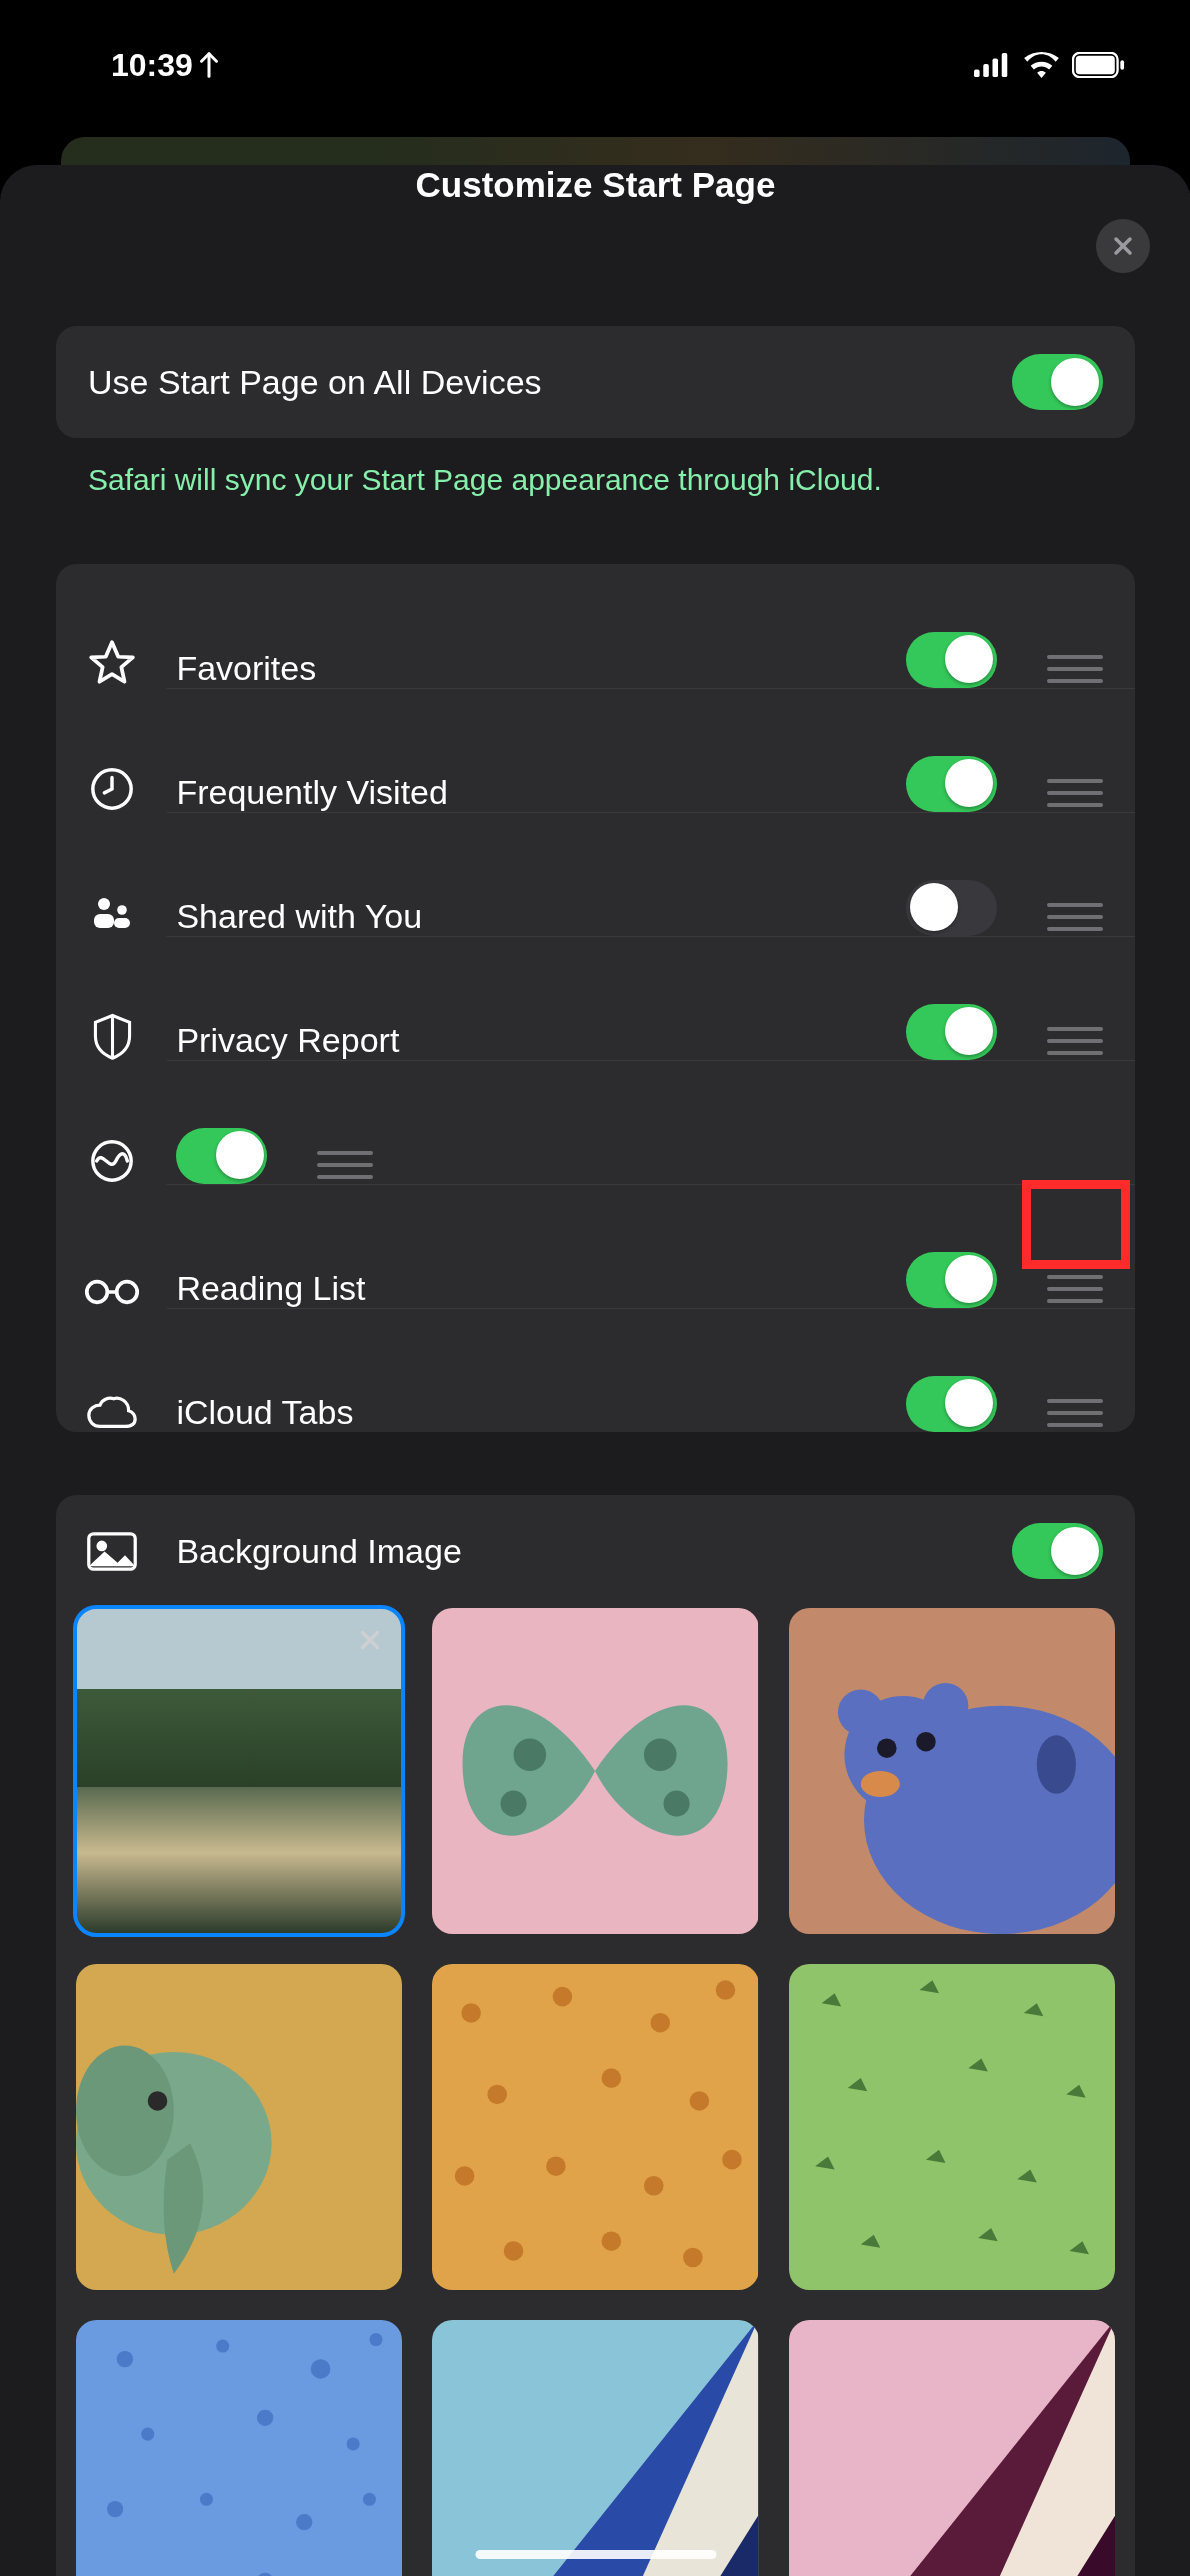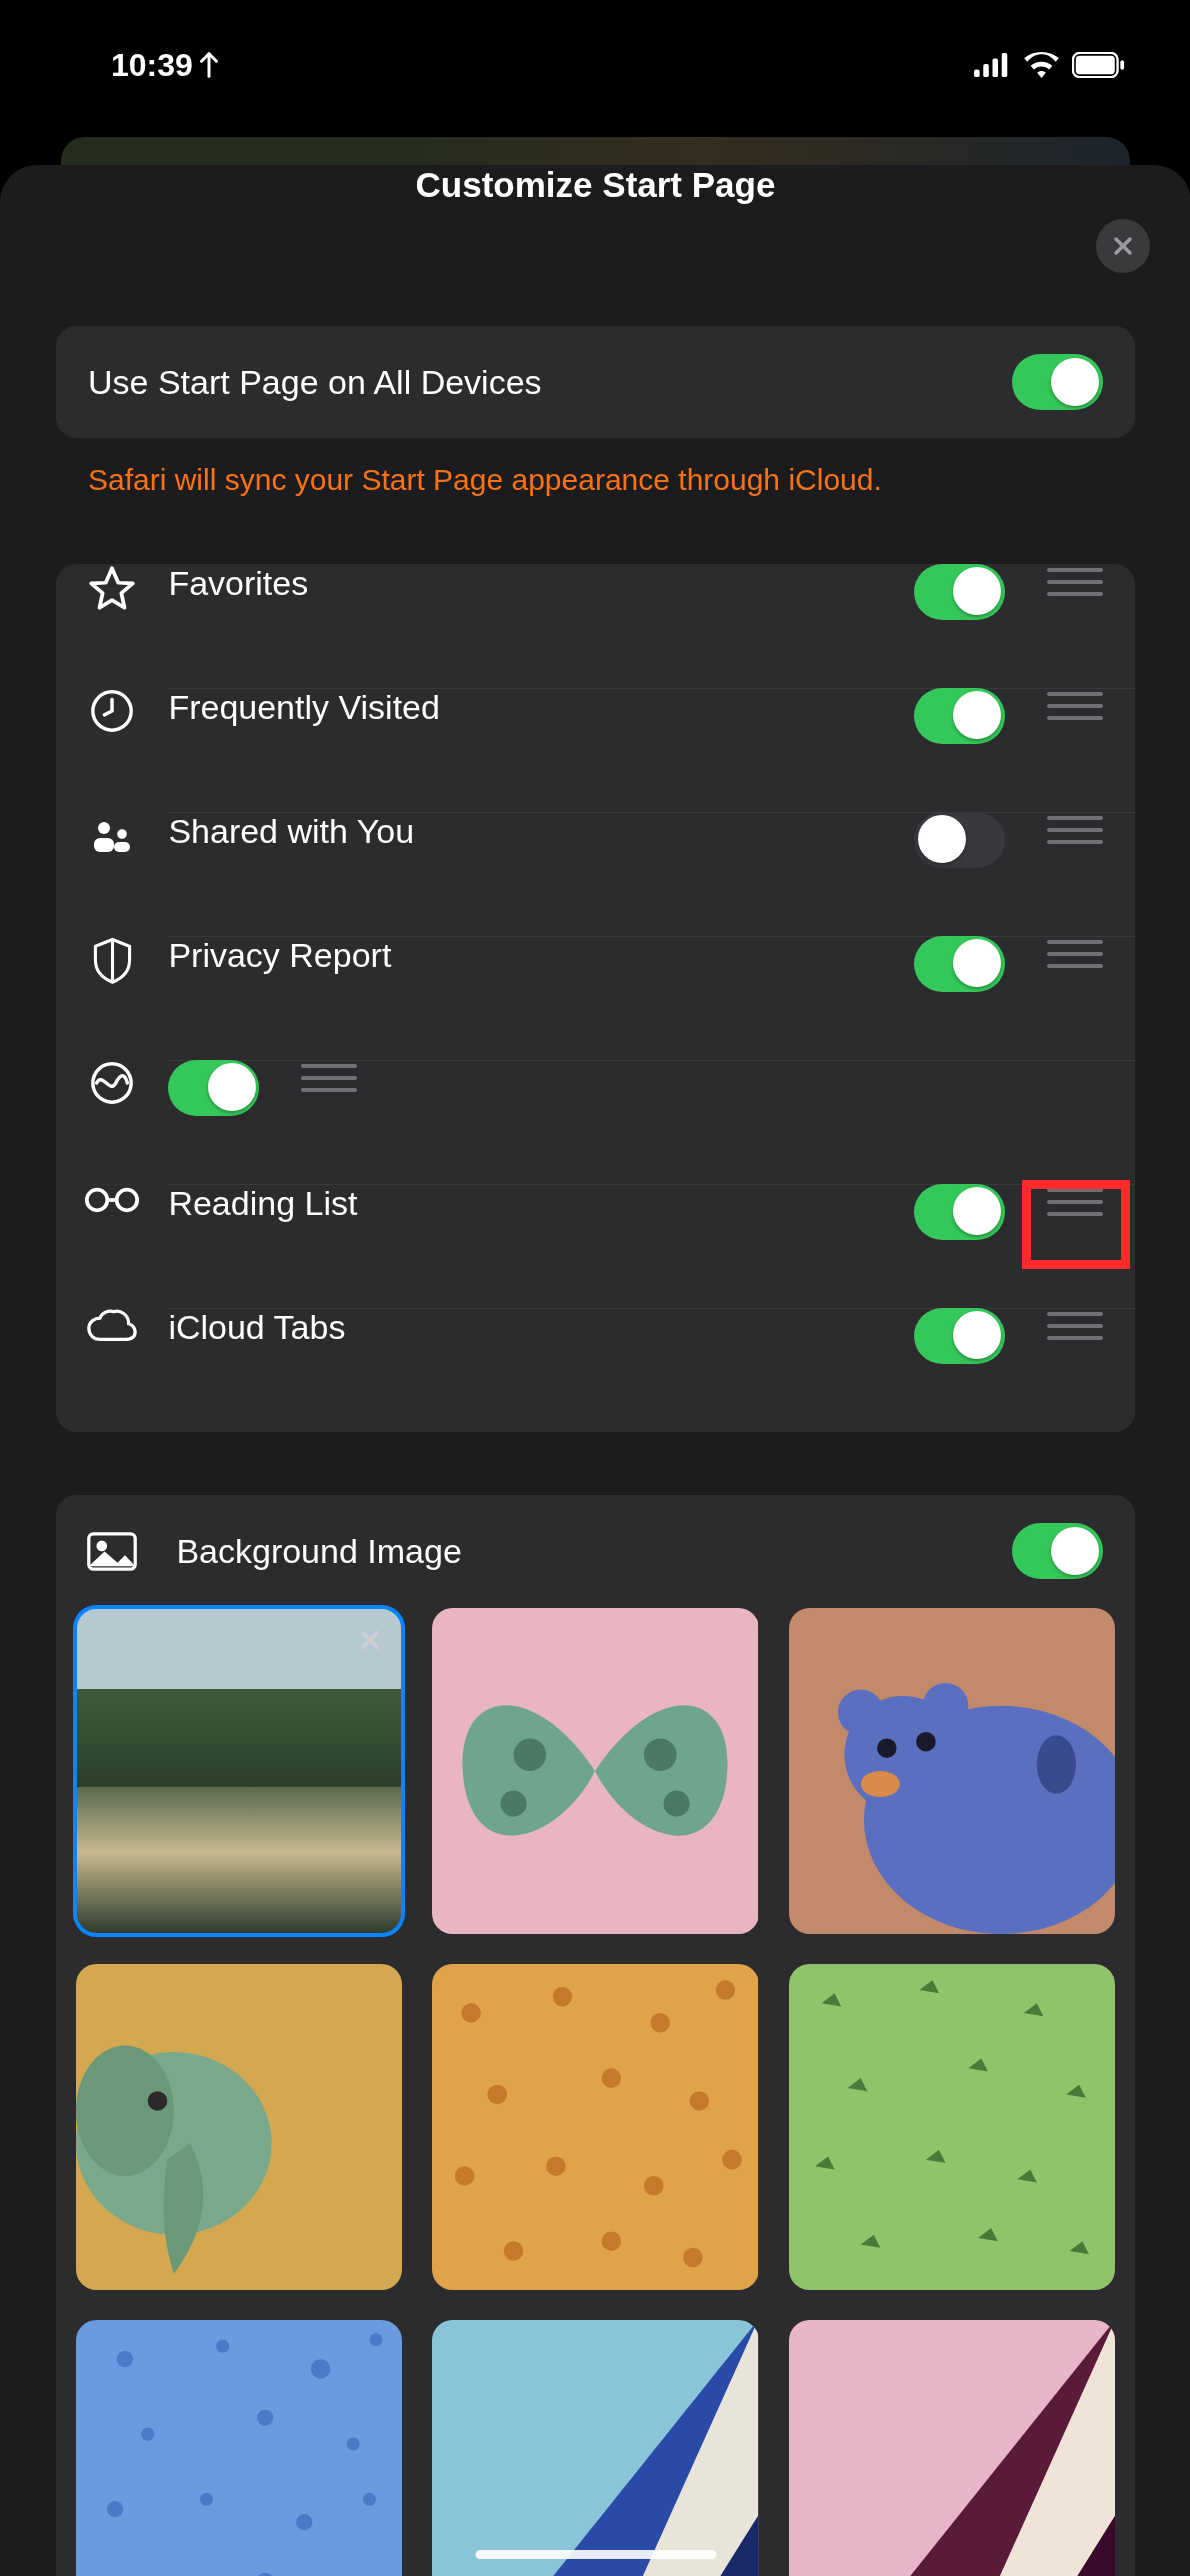--- a/index.html
+++ b/index.html
@@ -94,21 +94,21 @@
   .sync-card {
     display: flex;
     align-items: center;
     justify-content: space-between;
     padding: 28px 32px;
   }
   .sync-label {
     font-size: 34px;
   }
   .sync-desc {
-    color: #f97316;
+    color: #86efac;
     font-size: 30px;
     line-height: 1.35;
     padding: 22px 32px 0 32px;
   }
   
   .toggle {
     width: 91px;
     height: 56px;
     border-radius: 37px;
     position: relative;
@@ -124,24 +124,24 @@
     border-radius: 50%;
     background: #fff;
     box-shadow: 0 1.9px 3.7px rgba(0,0,0,0.3);
   }
   .toggle.on .knob { right: 3.7px; }
   .toggle.off .knob { left: 3.7px; }
   
   .sections-card { margin-top: 63px; }
   .row {
     display: flex;
-    align-items: flex-start;
+    align-items: flex-end;
     height: 124px;
     padding: 0 32px 0 20.4px;
-    gap: 20px;
+    gap: 28px;
     position: relative;
   }
   .row + .row::before {
     content: "";
     position: absolute;
     left: 111px;
     right: 0;
     top: 0;
     height: 0.9px;
     background: #3a3a3c;

